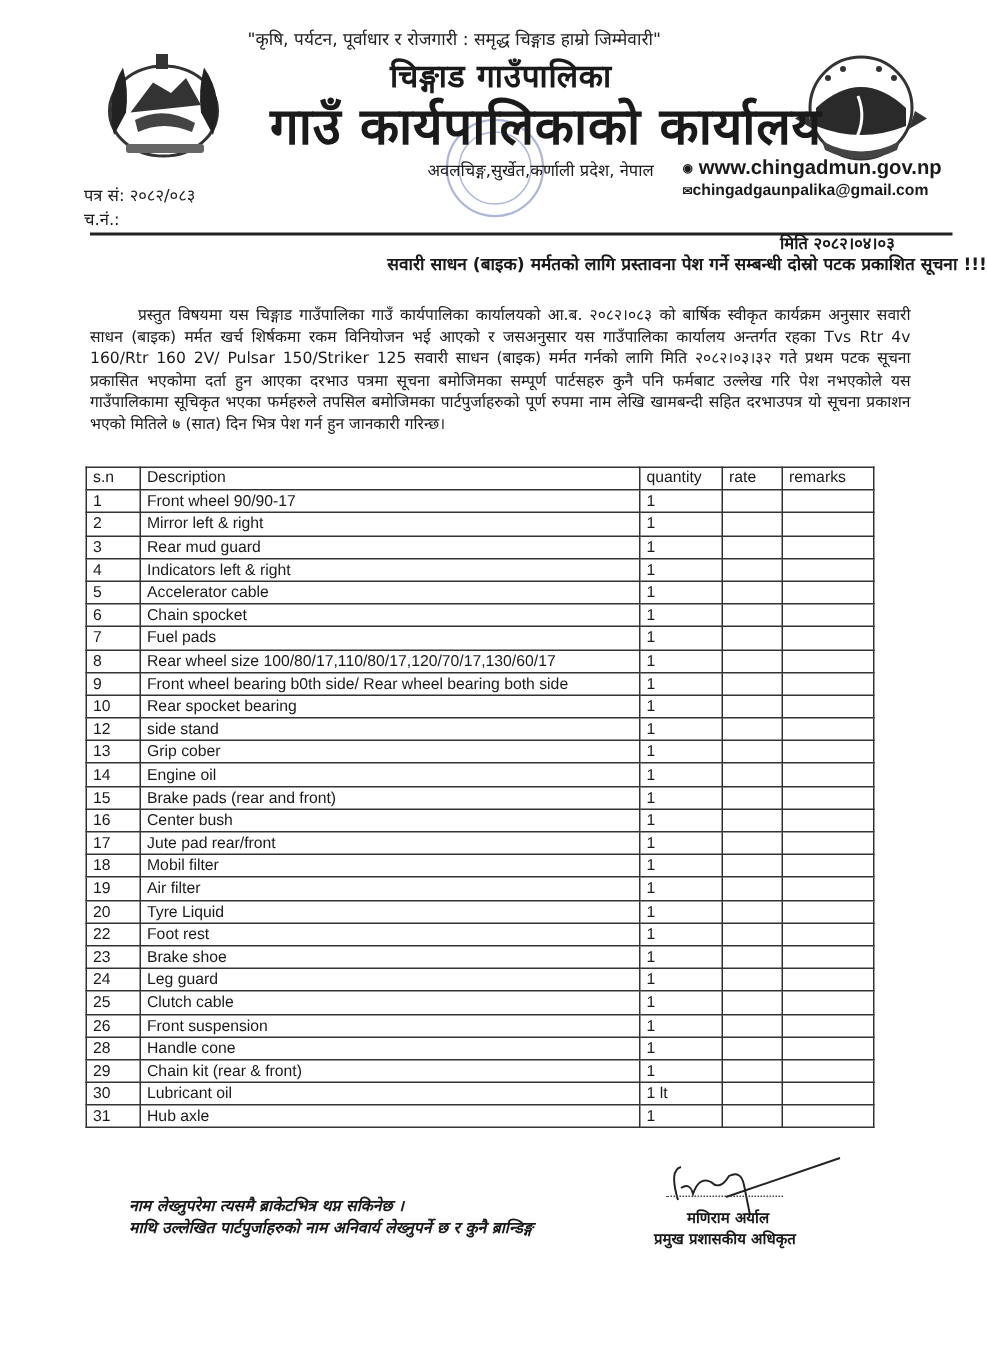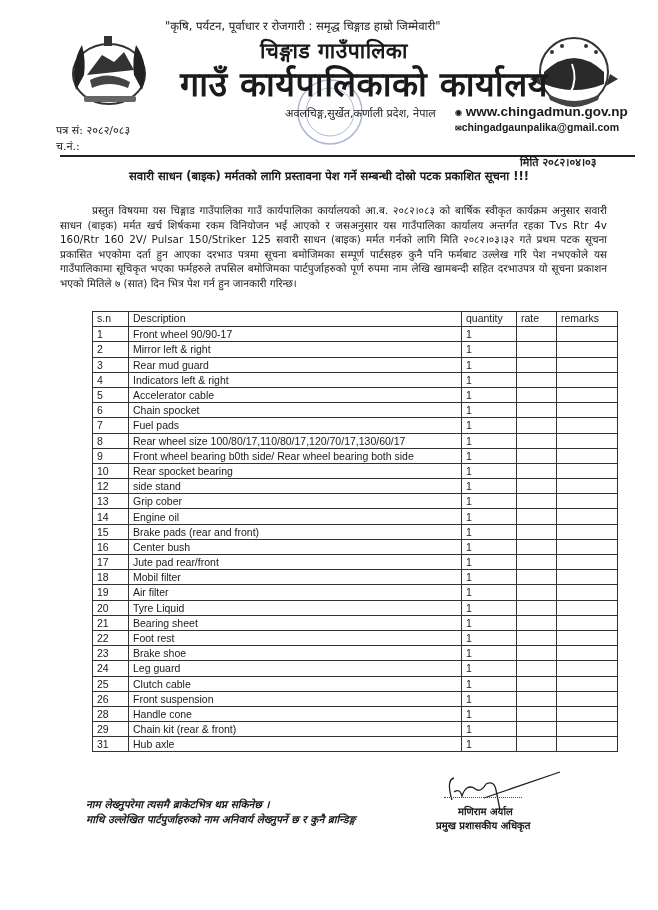--- a/index.html
+++ b/index.html
@@ -10,30 +10,30 @@
   .muni { left:260px; top:36px; font-size:21px; font-weight:bold; white-space:nowrap; letter-spacing:0.5px; }
   .office { left:180px; top:60px; font-size:34px; font-weight:bold; white-space:nowrap; letter-spacing:0.5px; }
   .addr { left:285px; top:105px; font-size:11px; white-space:nowrap; }
   .web { left:455px; top:104px; font-size:13.5px; font-family:"Liberation Sans", sans-serif; font-weight:bold; white-space:nowrap; }
   .web .dot { font-size:8px; vertical-align:middle; }
   .mail { left:455px; top:121px; font-size:10.5px; font-family:"Liberation Sans", sans-serif; font-weight:bold; white-space:nowrap; }
   .patra { left:56px; top:122px; font-size:11px; white-space:nowrap; }
   .chana { left:56px; top:138px; font-size:11px; white-space:nowrap; }
   .rule { left:60px; top:155px; width:575px; height:0; border-top:2px solid #222; }
   .date { left:520px; top:154px; font-size:11px; font-weight:bold; white-space:nowrap; }
-  .subject { left:0; width:658px; top:168px; text-align:center; font-size:11.5px; font-weight:bold; }
+  .subject { left:0; width:658px; top:168px; text-align:right; font-size:11.5px; font-weight:bold; }
   .body-text { left:56px; top:199px; width:555px; font-size:10.4px; line-height:14.5px; text-align:justify; }
   .body-text p { margin:4px; text-indent:32px; }
 
   .logo-left { left:62px; top:30px; width:95px; height:80px; }
   .logo-right { left:522px; top:24px; width:104px; height:90px; }
   .stamp { left:290px; top:72px; width:80px; height:80px; }
 
   table.items { position:absolute; left:57px; top:311px; border-collapse:collapse;
-                font-family:"Liberation Sans", sans-serif; font-size:10.5px;margin-left:35px; }
+                font-family:"Liberation Sans", sans-serif; font-size:10.5px; }
   table.items td, table.items th { border:1px solid #333; padding:0 4px; height:14.2px;
                 font-weight:normal; text-align:left; white-space:nowrap; overflow:hidden; }
   table.items th { vertical-align:top; }
   .c-sn { width:27px; }
   .c-desc { width:324px; }
   .c-qty { width:46px; }
   .c-rate { width:31px; }
   .c-rem { width:52px; }
 
   .note { left:86px; top:797px; font-size:10.5px; font-style:italic; font-weight:bold; line-height:15px; white-space:nowrap; }
@@ -227,27 +227,20 @@
         <td></td>
       </tr>
       <tr>
         <td>20</td>
         <td>Tyre Liquid</td>
         <td>1</td>
         <td></td>
         <td></td>
       </tr>
       <tr>
-        <td>21</td>
-        <td>Bearing sheet</td>
-        <td>1</td>
-        <td></td>
-        <td></td>
-      </tr>
-      <tr>
         <td>22</td>
         <td>Foot rest</td>
         <td>1</td>
         <td></td>
         <td></td>
       </tr>
       <tr>
         <td>23</td>
         <td>Brake shoe</td>
         <td>1</td>
@@ -279,20 +272,27 @@
         <td>28</td>
         <td>Handle cone</td>
         <td>1</td>
         <td></td>
         <td></td>
       </tr>
       <tr>
         <td>29</td>
         <td>Chain kit (rear &amp; front)</td>
         <td>1</td>
+        <td></td>
+        <td></td>
+      </tr>
+      <tr>
+        <td>30</td>
+        <td>Lubricant oil</td>
+        <td>1 lt</td>
         <td></td>
         <td></td>
       </tr>
       <tr>
         <td>31</td>
         <td>Hub axle</td>
         <td>1</td>
         <td></td>
         <td></td>
       </tr>

